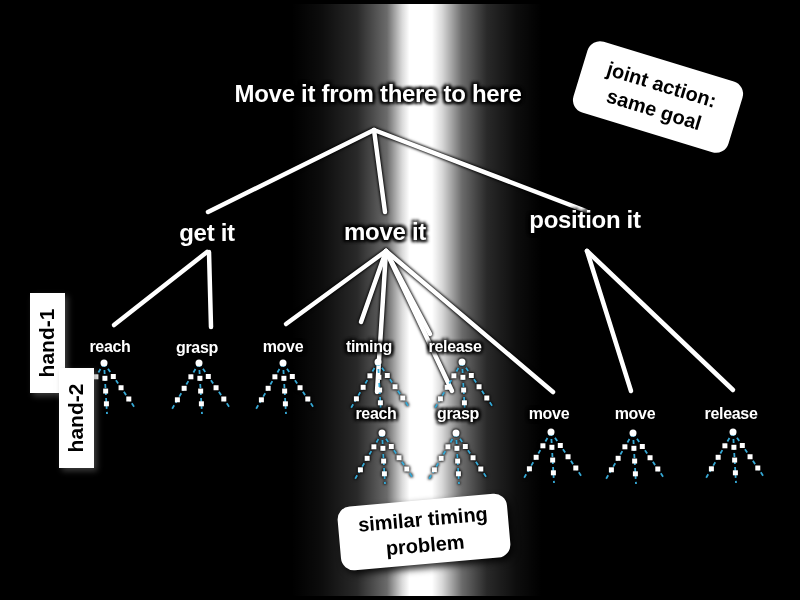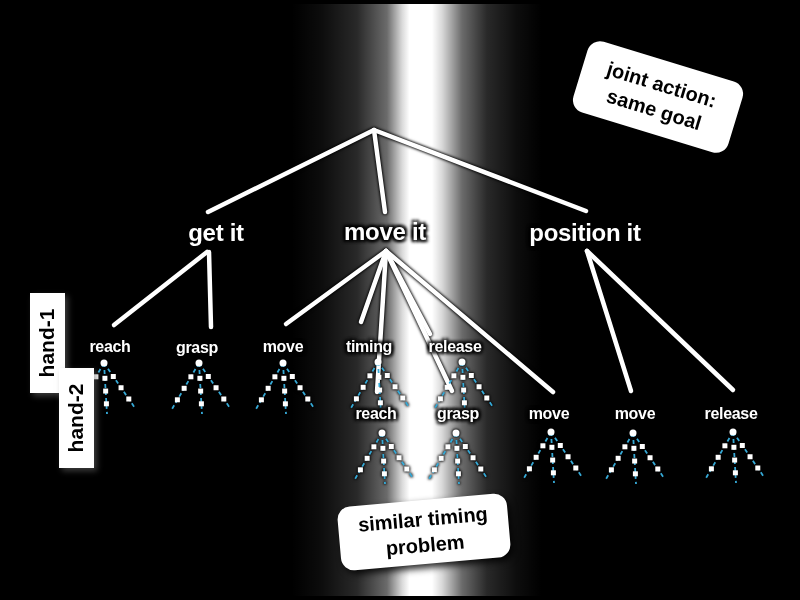--- a/index.html
+++ b/index.html
@@ -217,25 +217,26 @@
         <rect x="732.15" y="457.55" width="5" height="5" fill="#ffffff"></rect>
         <rect x="732.9" y="470.3" width="5" height="5" fill="#ffffff"></rect>
         <line x1="733" y1="432" x2="764" y2="477" stroke="#35a9d6" stroke-width="1.8" stroke-dasharray="4 3"></line>
         <rect x="739.8" y="443" width="5" height="5" fill="#ffffff"></rect>
         <rect x="747.55" y="454.25" width="5" height="5" fill="#ffffff"></rect>
         <rect x="755.3" y="465.5" width="5" height="5" fill="#ffffff"></rect>
         <circle cx="733" cy="432" r="3.5" fill="#ffffff"></circle>
       </g>
     </svg>
 
+  <div class="node title" style="left:378px;top:94px;">Move it from there to here</div>
 
   <div id="labels">
-      <div class="node lvl2" style="left: 207px; top: 233px; margin-left: 9px;">get it</div>
+      <div class="node lvl2" style="left: 207px; top: 233px;">get it</div>
       <div class="node lvl2" style="left: 385px; top: 232px;">move it</div>
-      <div class="node lvl2" style="left: 585px; top: 233px;">position it</div>
+      <div class="node lvl2" style="left: 585px; top: 220px;">position it</div>
       <div class="node leaf" style="left: 110px; top: 347px;">reach</div>
       <div class="node leaf" style="left: 197px; top: 348px;">grasp</div>
       <div class="node leaf" style="left: 283px; top: 347px;">move</div>
       <div class="node leaf" style="left: 369px; top: 347px;">timing</div>
       <div class="node leaf" style="left: 455px; top: 347px;">release</div>
       <div class="node leaf" style="left: 376px; top: 414px;">reach</div>
       <div class="node leaf" style="left: 458px; top: 414px;">grasp</div>
       <div class="node leaf" style="left: 549px; top: 414px;">move</div>
       <div class="node leaf" style="left: 635px; top: 414px;">move</div>
       <div class="node leaf" style="left: 731px; top: 414px;">release</div>

